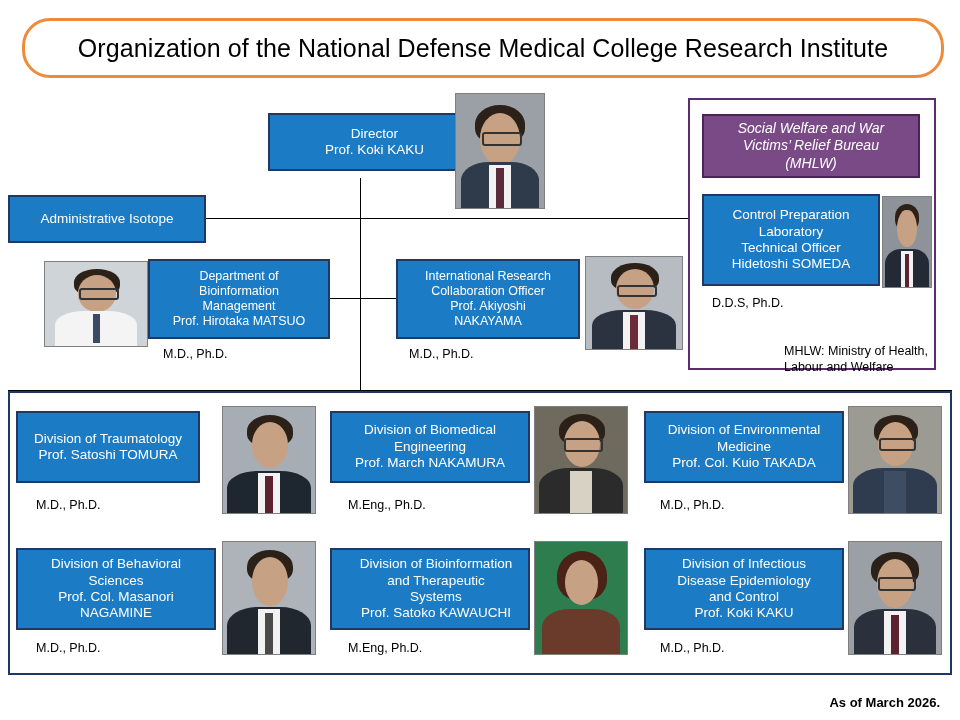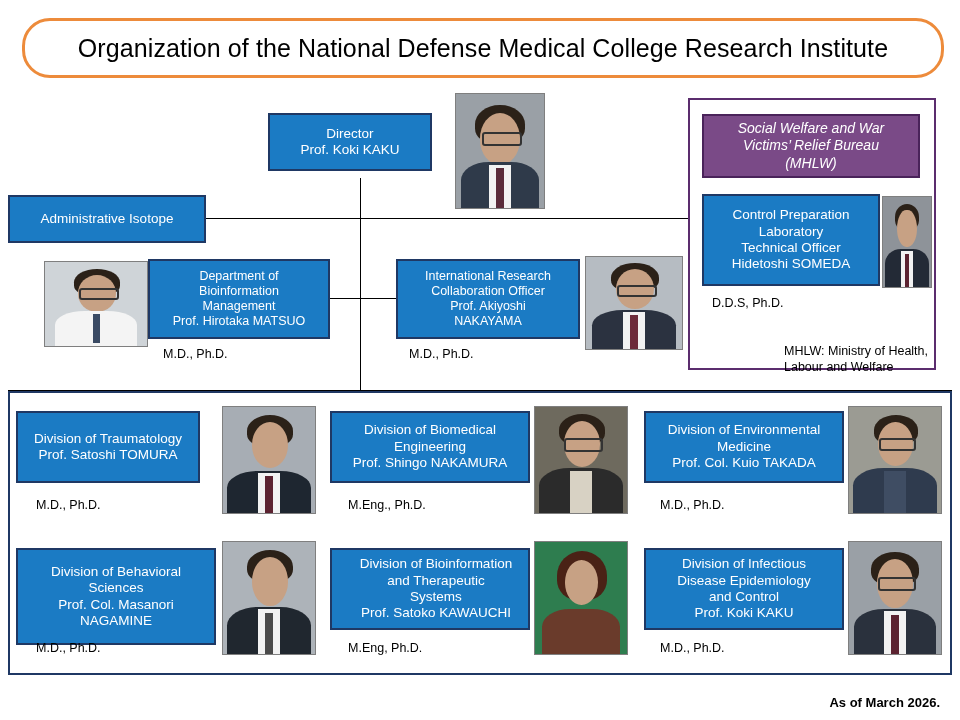--- a/index.html
+++ b/index.html
@@ -157,21 +157,21 @@
   <div class="title-box">
     <span class="title-text">Organization of the National Defense Medical College Research Institute</span>
   </div>
 
   <div class="line vline" style="left:360px; top:178px; height:212px;"></div>
   <div class="line hline" style="left:206px; top:218px; width:500px;"></div>
   <div class="line hline" style="left:246px; top:298px; width:150px;"></div>
   <div class="line vline" style="left:246px; top:272px; height:27px;"></div>
   <div class="line hline" style="left:8px; top:390px; width:944px;"></div>
 
-  <div class="bluebox" style="left:268px; top:113px; width:164px; height:58px;">
+  <div class="bluebox" style="left:268px; top:113px; width:213px; height:58px;">
     <div>
       <div>Director</div>
       <div>Prof. Koki KAKU</div>
     </div>
   </div>
   <div class="photo" style="left:455px; top:93px; width:90px; height:116px;">
     <div class="face">
       <div class="bg" style="background:#9aa0a6;"></div>
       <div class="hair" style="left:22%; top:10%; width:56%; height:34%;"></div>
       <div class="head" style="left:27%; top:17%; width:46%; height:45%;"></div>
@@ -265,21 +265,21 @@
       <div class="body" style="left:4%; top:60%; width:92%; height:44%; background:#1e2630;"></div>
       <div class="shirt" style="left:38%; top:62%; width:24%; height:40%;"></div>
       <div class="tie" style="left:46%; top:65%; width:8%; height:36%; background:#5b2230;"></div>
     </div>
   </div>
   <div class="caption" style="left:36px; top:498px;">M.D., Ph.D.</div>
 
   <div class="bluebox" style="left:330px; top:411px; width:200px; height:72px;">
     <span style="white-space:pre-line;">Division of Biomedical
 Engineering
-Prof. Shingo NAKAMURA</span>
+Prof. March NAKAMURA</span>
   </div>
   <div class="photo" style="left:534px; top:406px; width:94px; height:108px;">
     <div class="face">
       <div class="bg" style="background:#6e6a5e;"></div>
       <div class="hair" style="left:26%; top:7%; width:50%; height:30%;"></div>
       <div class="head" style="left:31%; top:13%; width:40%; height:44%;"></div>
       <div class="glass" style="left:32%; top:29%; width:38%; height:10%;"></div>
       <div class="body" style="left:4%; top:58%; width:92%; height:46%; background:#2b2b2b;"></div>
       <div class="shirt" style="left:38%; top:60%; width:24%; height:42%; background:#d8d2c4;"></div>
     </div>
@@ -296,21 +296,21 @@
       <div class="bg" style="background:#9b9b93;"></div>
       <div class="hair" style="left:27%; top:8%; width:48%; height:28%;"></div>
       <div class="head" style="left:32%; top:14%; width:38%; height:42%;"></div>
       <div class="glass" style="left:33%; top:29%; width:36%; height:9%;"></div>
       <div class="body" style="left:4%; top:58%; width:92%; height:46%; background:#2f3b4e;"></div>
       <div class="shirt" style="left:38%; top:60%; width:24%; height:42%; background:#3f4d63;"></div>
     </div>
   </div>
   <div class="caption" style="left:660px; top:498px;">M.D., Ph.D.</div>
 
-  <div class="bluebox" style="left:16px; top:548px; width:200px; height:97px;">
+  <div class="bluebox" style="left:16px; top:548px; width:200px; height:82px;">
     <span style="white-space:pre-line;">Division of Behavioral
 Sciences
 Prof. Col. Masanori
 NAGAMINE</span>
   </div>
   <div class="photo" style="left:222px; top:541px; width:94px; height:114px;">
     <div class="face">
       <div class="bg" style="background:#adb3b9;"></div>
       <div class="hair" style="left:26%; top:7%; width:50%; height:30%;"></div>
       <div class="head" style="left:31%; top:13%; width:40%; height:44%;"></div>

